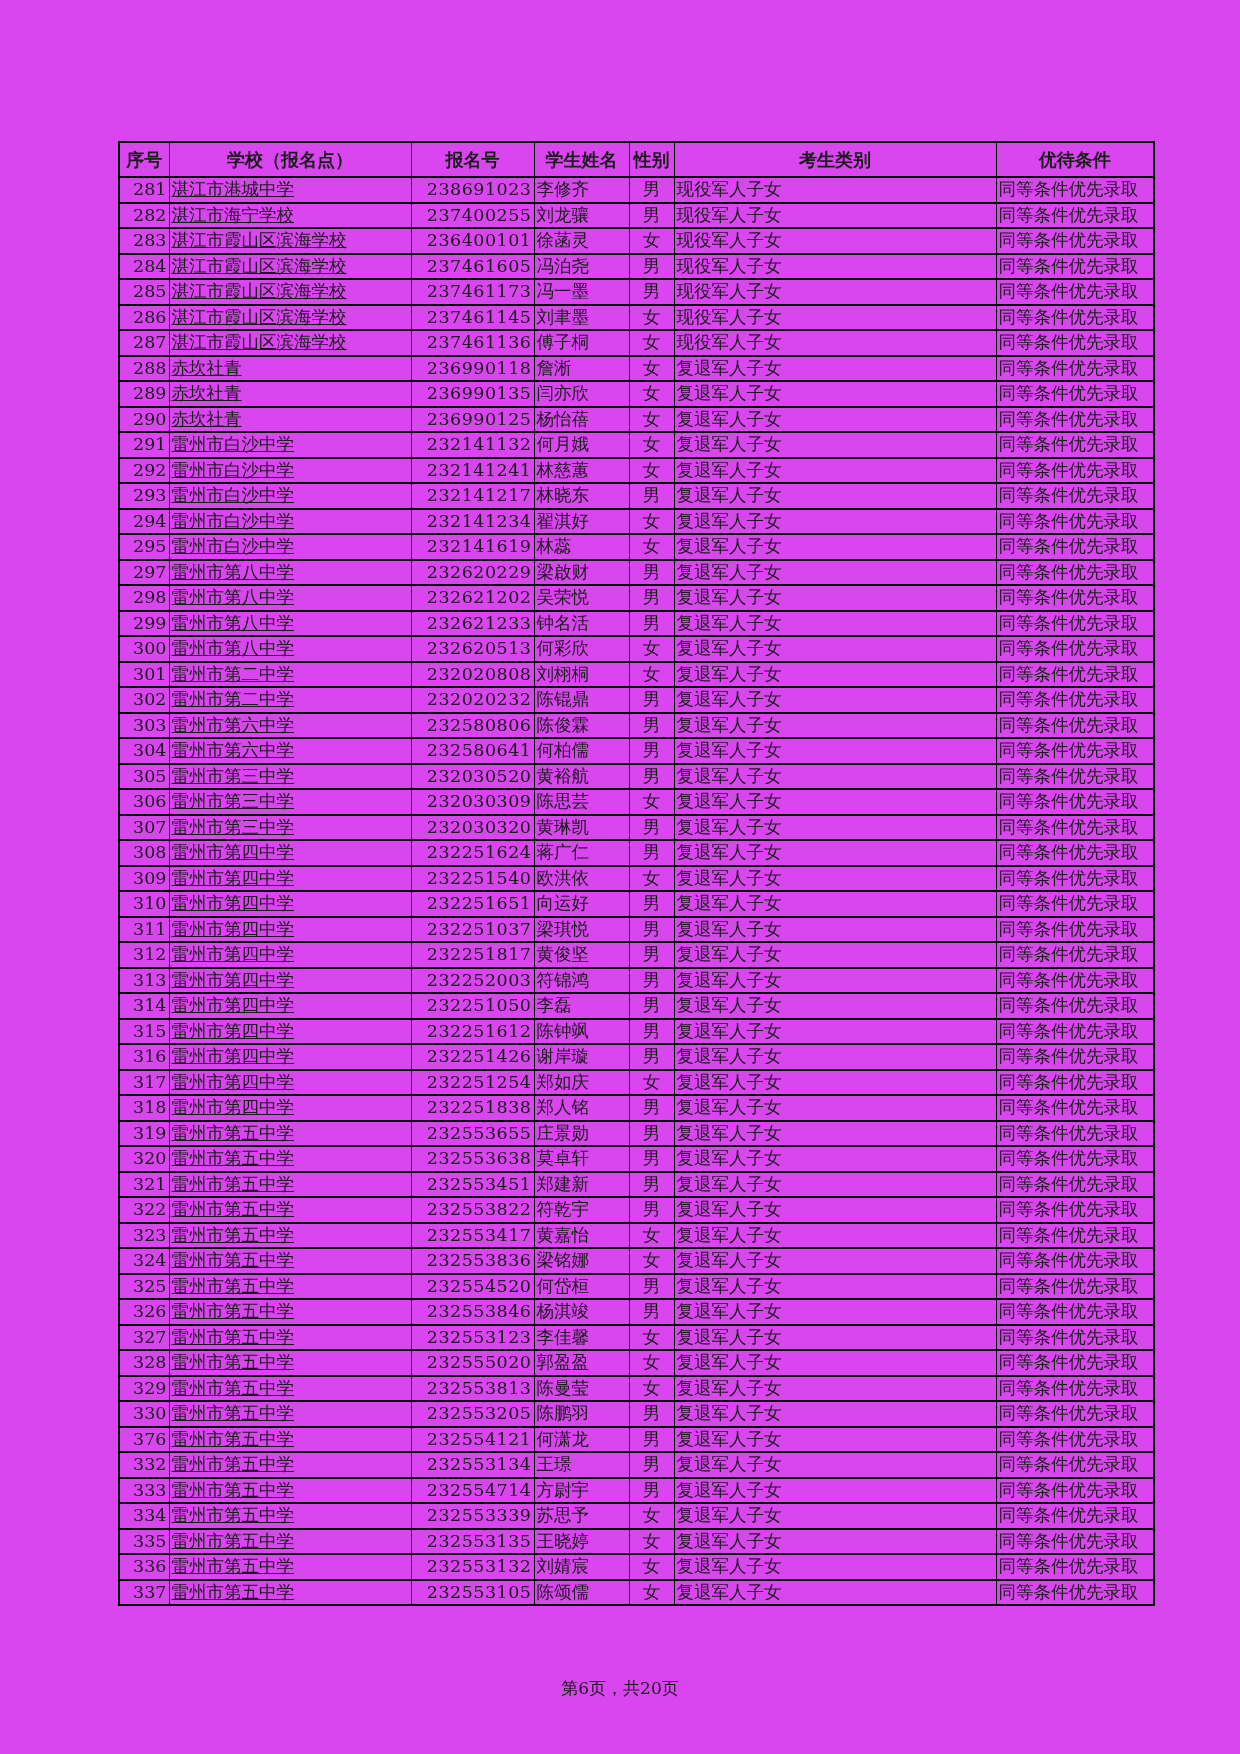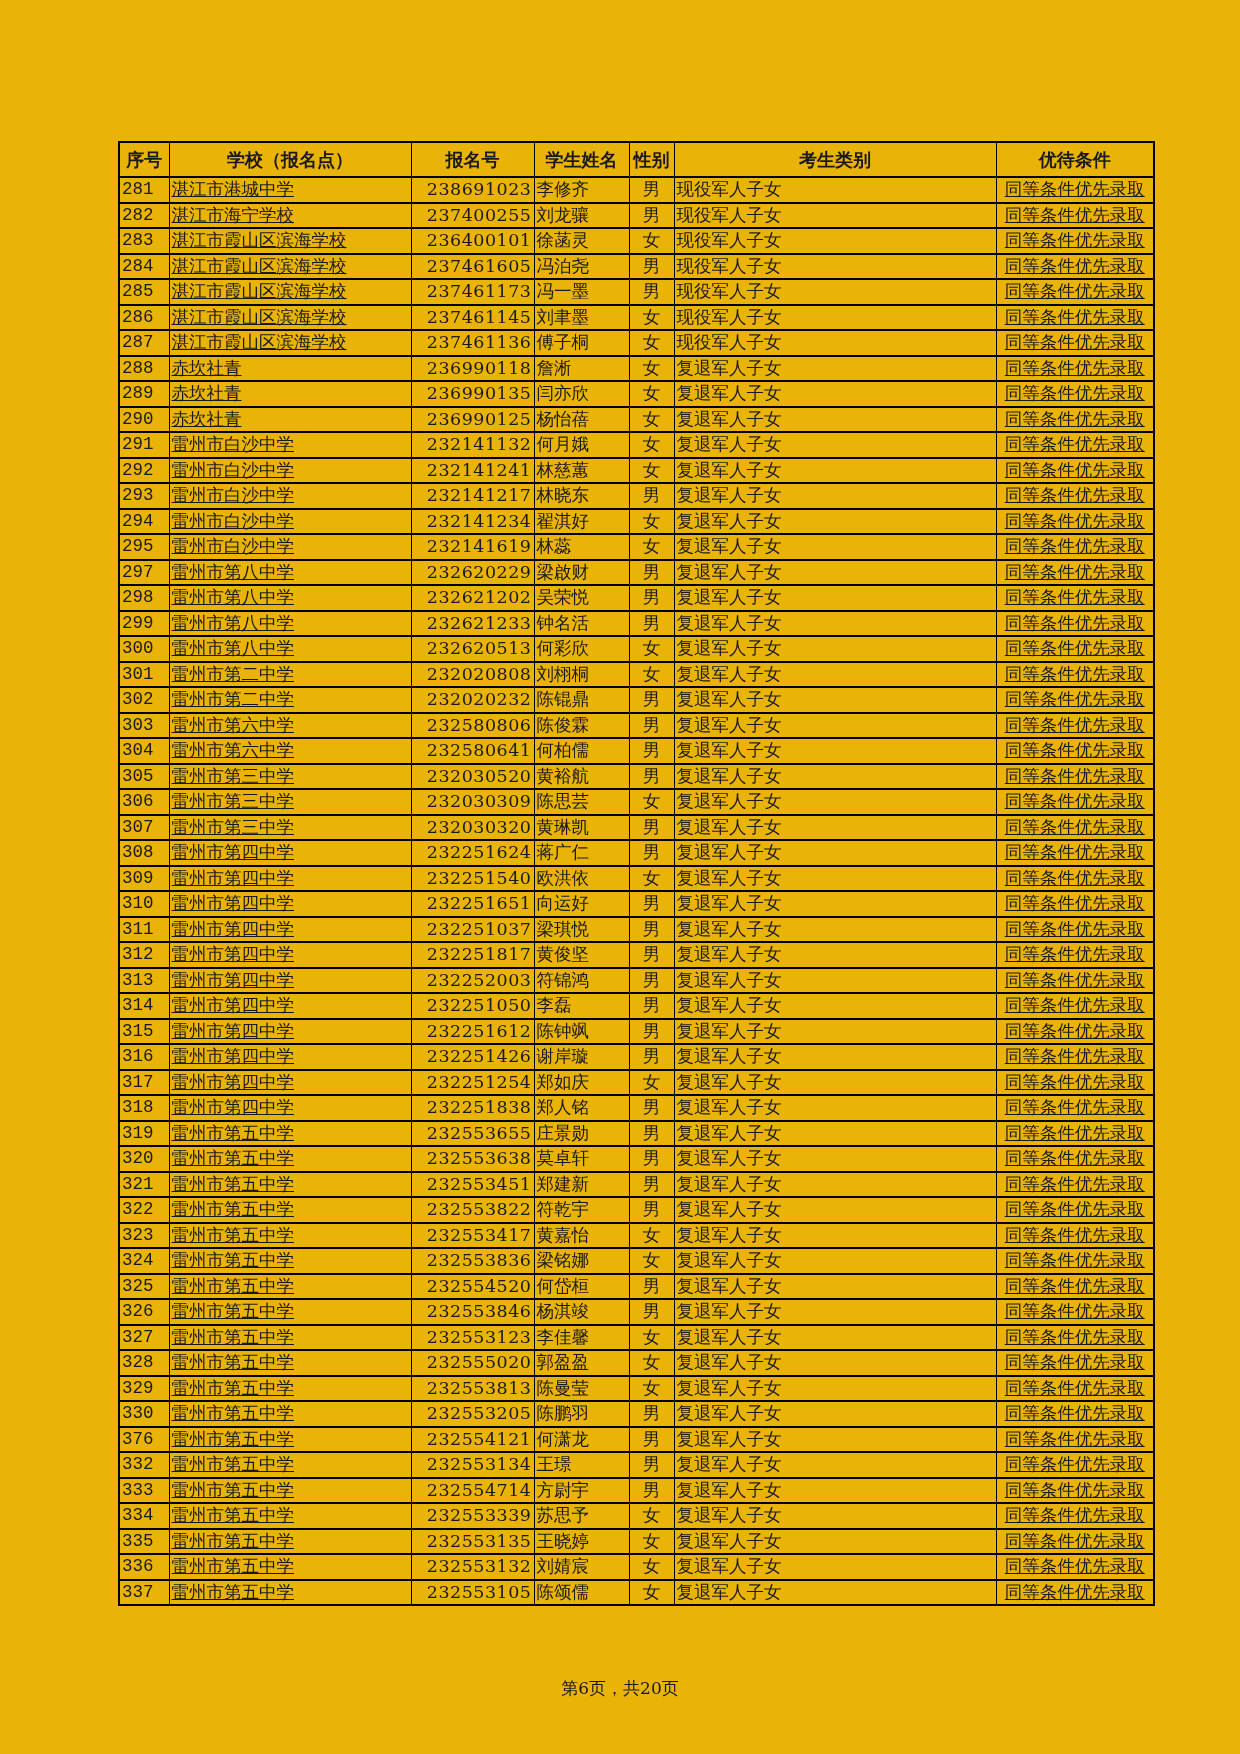--- a/index.html
+++ b/index.html
@@ -10,21 +10,21 @@
   body {
     width: 1240px;
     height: 1754px;
     position: relative;
     font-family: "DejaVu Serif", "Liberation Serif", serif;
     color: #1a1a1a;
   }
   .page {
     position: absolute;
     inset: 0;
-    background: #eab308;
+    background: #d946ef;
   }
   table.roster {
     position: absolute;
     left: 118px;
     top: 141px;
     width: 1035px;
     border-collapse: collapse;
     table-layout: fixed;
     border: 2px solid #000;
   }
@@ -44,27 +44,27 @@
     height: 33px;
     text-align: center;
     vertical-align: middle;
   }
   table.roster td {
     font-size: 17.5px;
     height: 23.5px;
     line-height: 23.5px;
     vertical-align: middle;
   }
-  td.col-index   { text-align: left; font-family: Liberation Mono, monospace; }
+  td.col-index   { text-align: right; }
   td.col-school  { text-align: left; padding-left: 4px; text-decoration: underline; }
   td.col-reg     { text-align: right; padding-left: 7px; letter-spacing: 0.5px; }
   td.col-name    { text-align: left; padding-left: 5px; }
   td.col-gender  { text-align: center; }
   td.col-category{ text-align: left; padding-left: 5px; }
-  td.col-pref    { text-align: center; padding-left: 2px; text-decoration: underline; }
+  td.col-pref    { text-align: left; padding-left: 2px; }
   .footer {
     position: absolute;
     left: 0;
     right: 0;
     top: 1676px;
     height: 24px;
     line-height: 24px;
     text-align: center;
     font-size: 17px;
   }

